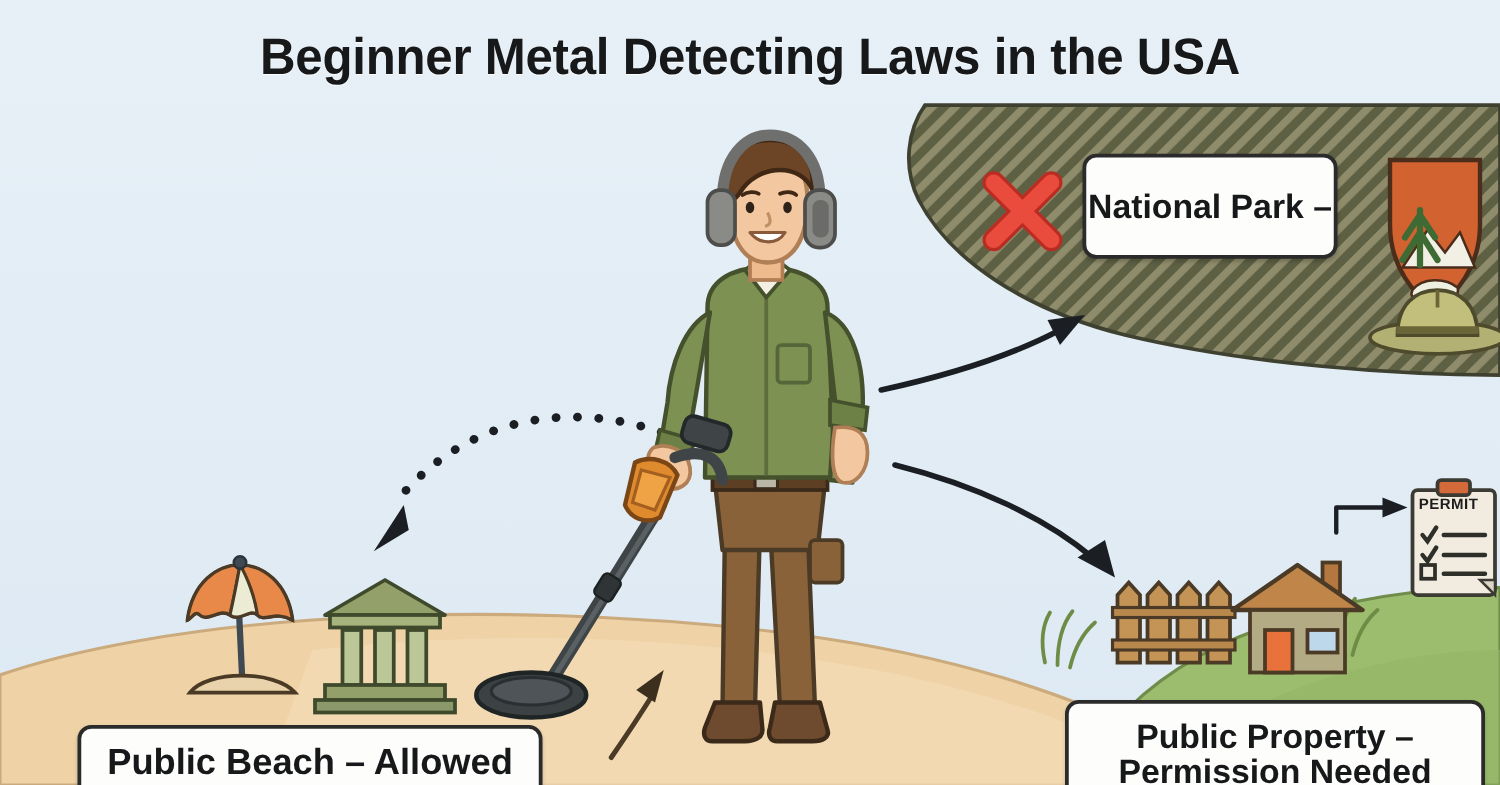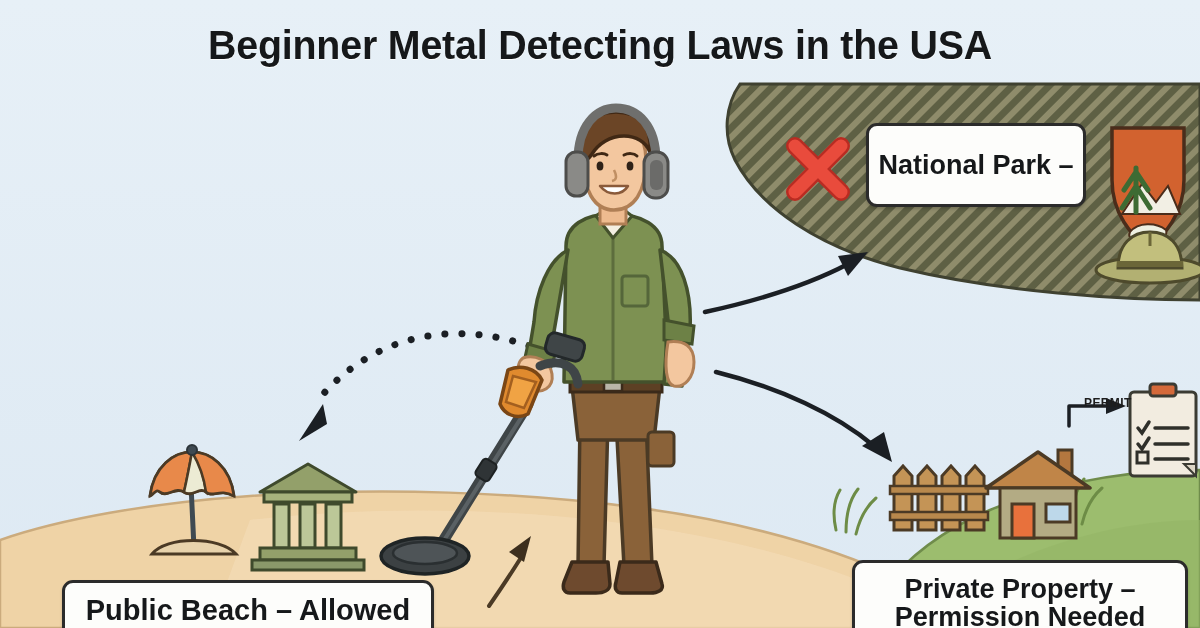--- a/index.html
+++ b/index.html
@@ -49,36 +49,36 @@
     color: #16181a;
     font-family: "Liberation Sans Narrow", "Liberation Sans", sans-serif;
     font-weight: 700;
     line-height: 1.04;
     text-align: center;
     box-shadow: 0 2px 3px rgba(0,0,0,.18);
   }
   .callout span { display: block; white-space: nowrap; }
 
   #callout-np {
-    left: 866px; top: 123px; width: 220px; height: 84px;
+    left: 866px; top: 123px; width: 204px; height: 84px;
     font-size: 27px; padding: 0 8px;
   }
   #callout-beach {
     left: 62px; top: 580px; width: 372px; height: 60px;
     font-size: 29px;
   }
   #callout-private {
     left: 852px; top: 560px; width: 336px; height: 84px;
     font-size: 27px; padding-top: 2px;
   }
 
   
   #permit-word {
     position: absolute;
-    left: 1084px; top: 396px;
+    left: 1135px; top: 396px;
     font-family: "Liberation Sans Narrow", "Liberation Sans", sans-serif;
     font-weight: 700;
     font-size: 12px;
     letter-spacing: .4px;
     color: #1d1d1d;
   }
 </style>
 </head>
 <body>
 
@@ -312,19 +312,19 @@
 
   <div class="callout" id="callout-np">
     <span>National Park –</span>
   </div>
 
   <div class="callout" id="callout-beach">
     <span>Public Beach – Allowed</span>
   </div>
 
   <div class="callout" id="callout-private">
-    <span>Private Property –</span>
+    <span>Public Property –</span>
     <span>Permission Needed</span>
   </div>
 
   <div id="permit-word">PERMIT</div>
 
 </div>
 
 </body></html>

